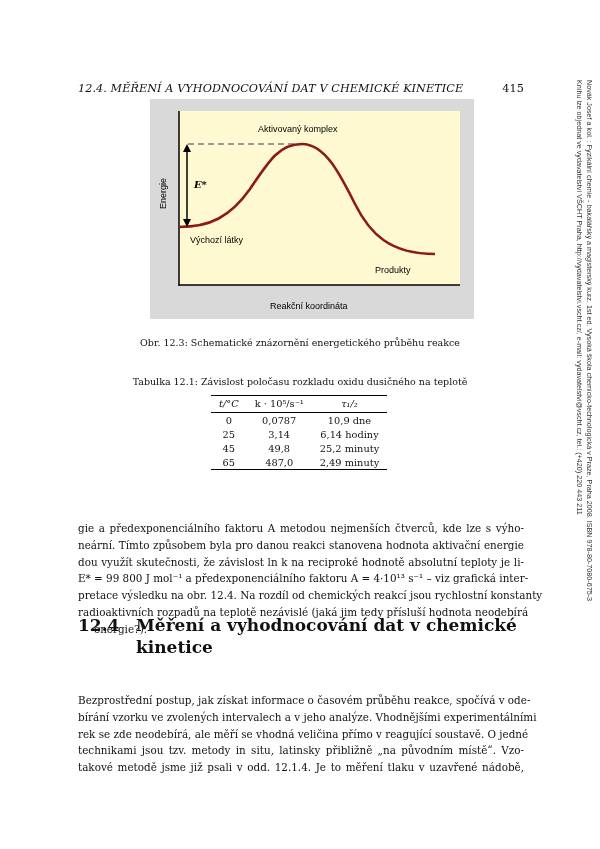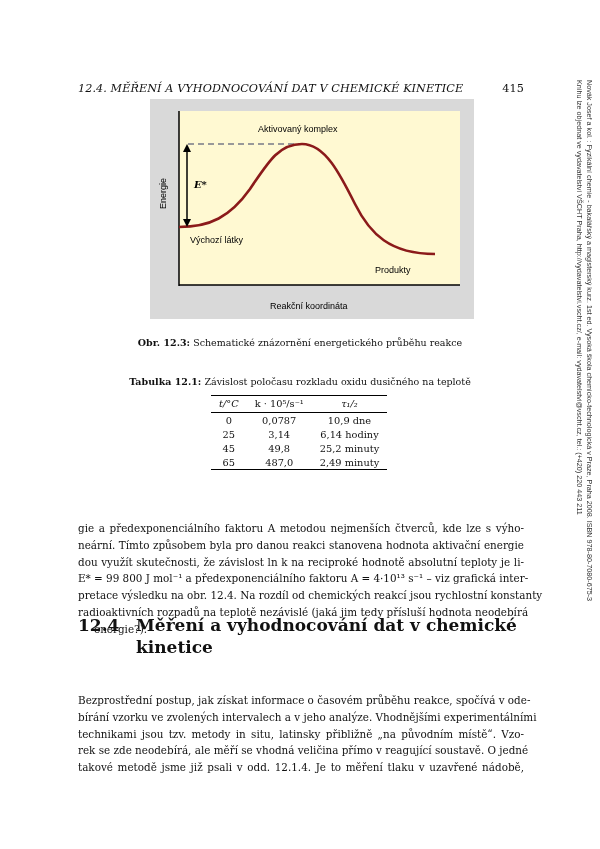--- a/index.html
+++ b/index.html
@@ -3,21 +3,21 @@
 <meta charset="utf-8">
 <style>
   html, body { margin:0; padding:0; }
   body { width:600px; height:849px; background:#ffffff; position:relative; overflow:hidden;
          font-family:"DejaVu Serif","Liberation Serif",serif; color:#111; }
   .running-head { position:absolute; top:62px; left:78px; width:446px; font-size:11.2px;
                   font-style:italic; display:flex; justify-content:space-between; letter-spacing:0.1px;margin-top:20px; }
   .running-head .pn { font-style:normal; }
   .figure { position:absolute; top:99px; left:150px; width:324px; height:220px; }
   .caption { position:absolute; top:337px; left:0; width:600px; text-align:center; font-size:9.5px; }
-  .caption b, .tcaption b { font-weight:bold; }
+  .caption b, .tcaption b { font-weight:normal; }
   .tcaption { position:absolute; top:376px; left:0; width:600px; text-align:center; font-size:9.5px; }
   table.data { position:absolute; top:395px; left:211px; border-collapse:collapse; font-size:9.8px; }
   table.data th { font-weight:normal; padding:2px 8px 3px 8px; border-top:1.6px solid #000; border-bottom:1px solid #000;margin-left:32px; }
   table.data td { padding:1.5px 8px; text-align:center; }
   table.data tr.last td { border-bottom:1.6px solid #000; }
   .para { position:absolute; left:78px; width:446px; font-size:10.4px; line-height:16.8px; text-align:justify; }
   .para .ln { display:block; white-space:nowrap; text-align:justify; text-align-last:justify; }
   .para .ln.end { text-align-last:left;margin-left:16px; }
   .section { position:absolute; top:614px; left:78px; width:446px; font-size:17px; font-weight:bold; line-height:22px; }
   .section .num { display:inline-block; width:58px; }
@@ -105,22 +105,22 @@
 </div>
 
 <div class="section">
   <div><span class="num">12.4</span><span>Měření a vyhodnocování dat v chemické</span></div>
   <div class="t2">kinetice</div>
 </div>
 
 <div class="para" style="top:692px">
   <span class="ln">Bezprostřední postup, jak získat informace o časovém průběhu reakce, spočívá v ode-</span>
   <span class="ln">bírání vzorku ve zvolených intervalech a v jeho analýze. Vhodnějšími experimentálními</span>
+  <span class="ln">rek se zde neodebírá, ale měří se vhodná veličina přímo v reagující soustavě. O jedné</span>
   <span class="ln">technikami jsou tzv. metody in situ, latinsky přibližně „na původním místě“. Vzo-</span>
-  <span class="ln">rek se zde neodebírá, ale měří se vhodná veličina přímo v reagující soustavě. O jedné</span>
   <span class="ln">takové metodě jsme již psali v odd. 12.1.4. Je to měření tlaku v uzavřené nádobě,</span>
 </div>
 
 <div class="sidenote">
   <div class="rot">
     <div>Novák Josef a kol. : Fyzikální chemie - bakalářský a magisterský kurz. 1st ed. Vysoká škola chemicko-technologická v Praze, Praha 2008. ISBN 978-80-7080-675-3</div>
     <div>Knihu lze objednat ve vydavatelství VŠCHT Praha, http://vydavatelstvi.vscht.cz/, e-mail: vydavatelstvi@vscht.cz, tel.: (+420) 220 443 211</div>
   </div>
 </div>
 

